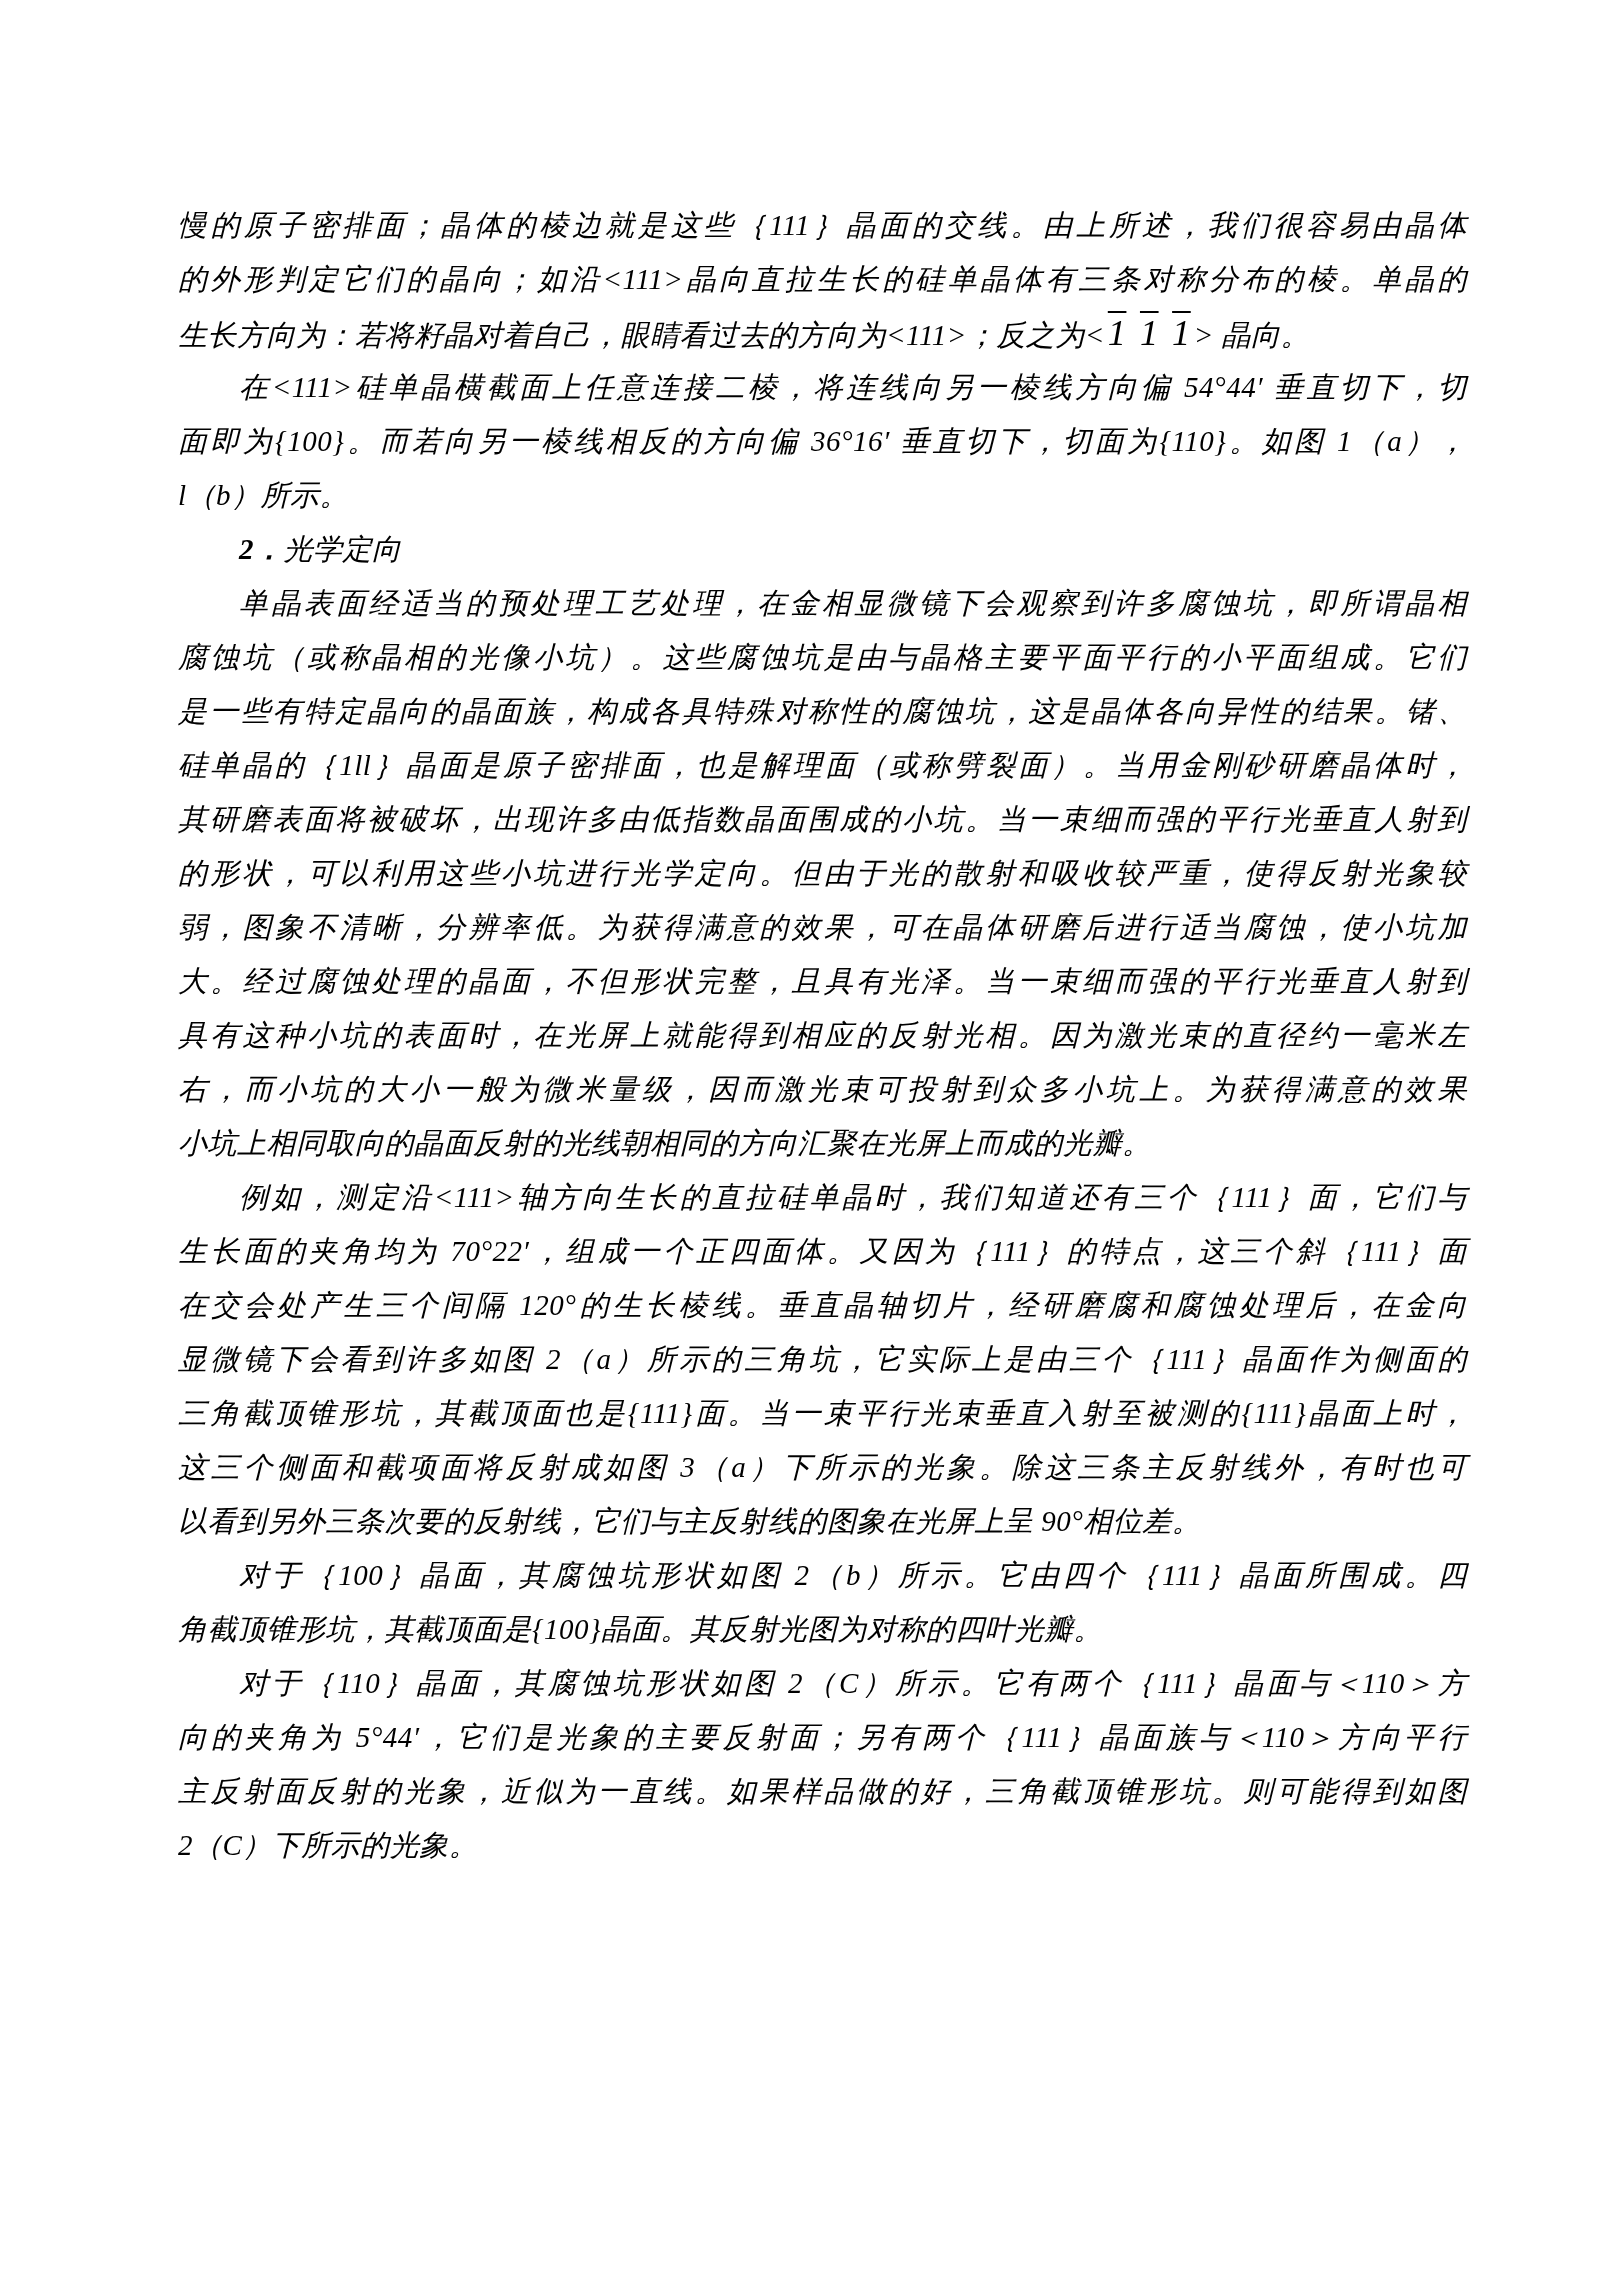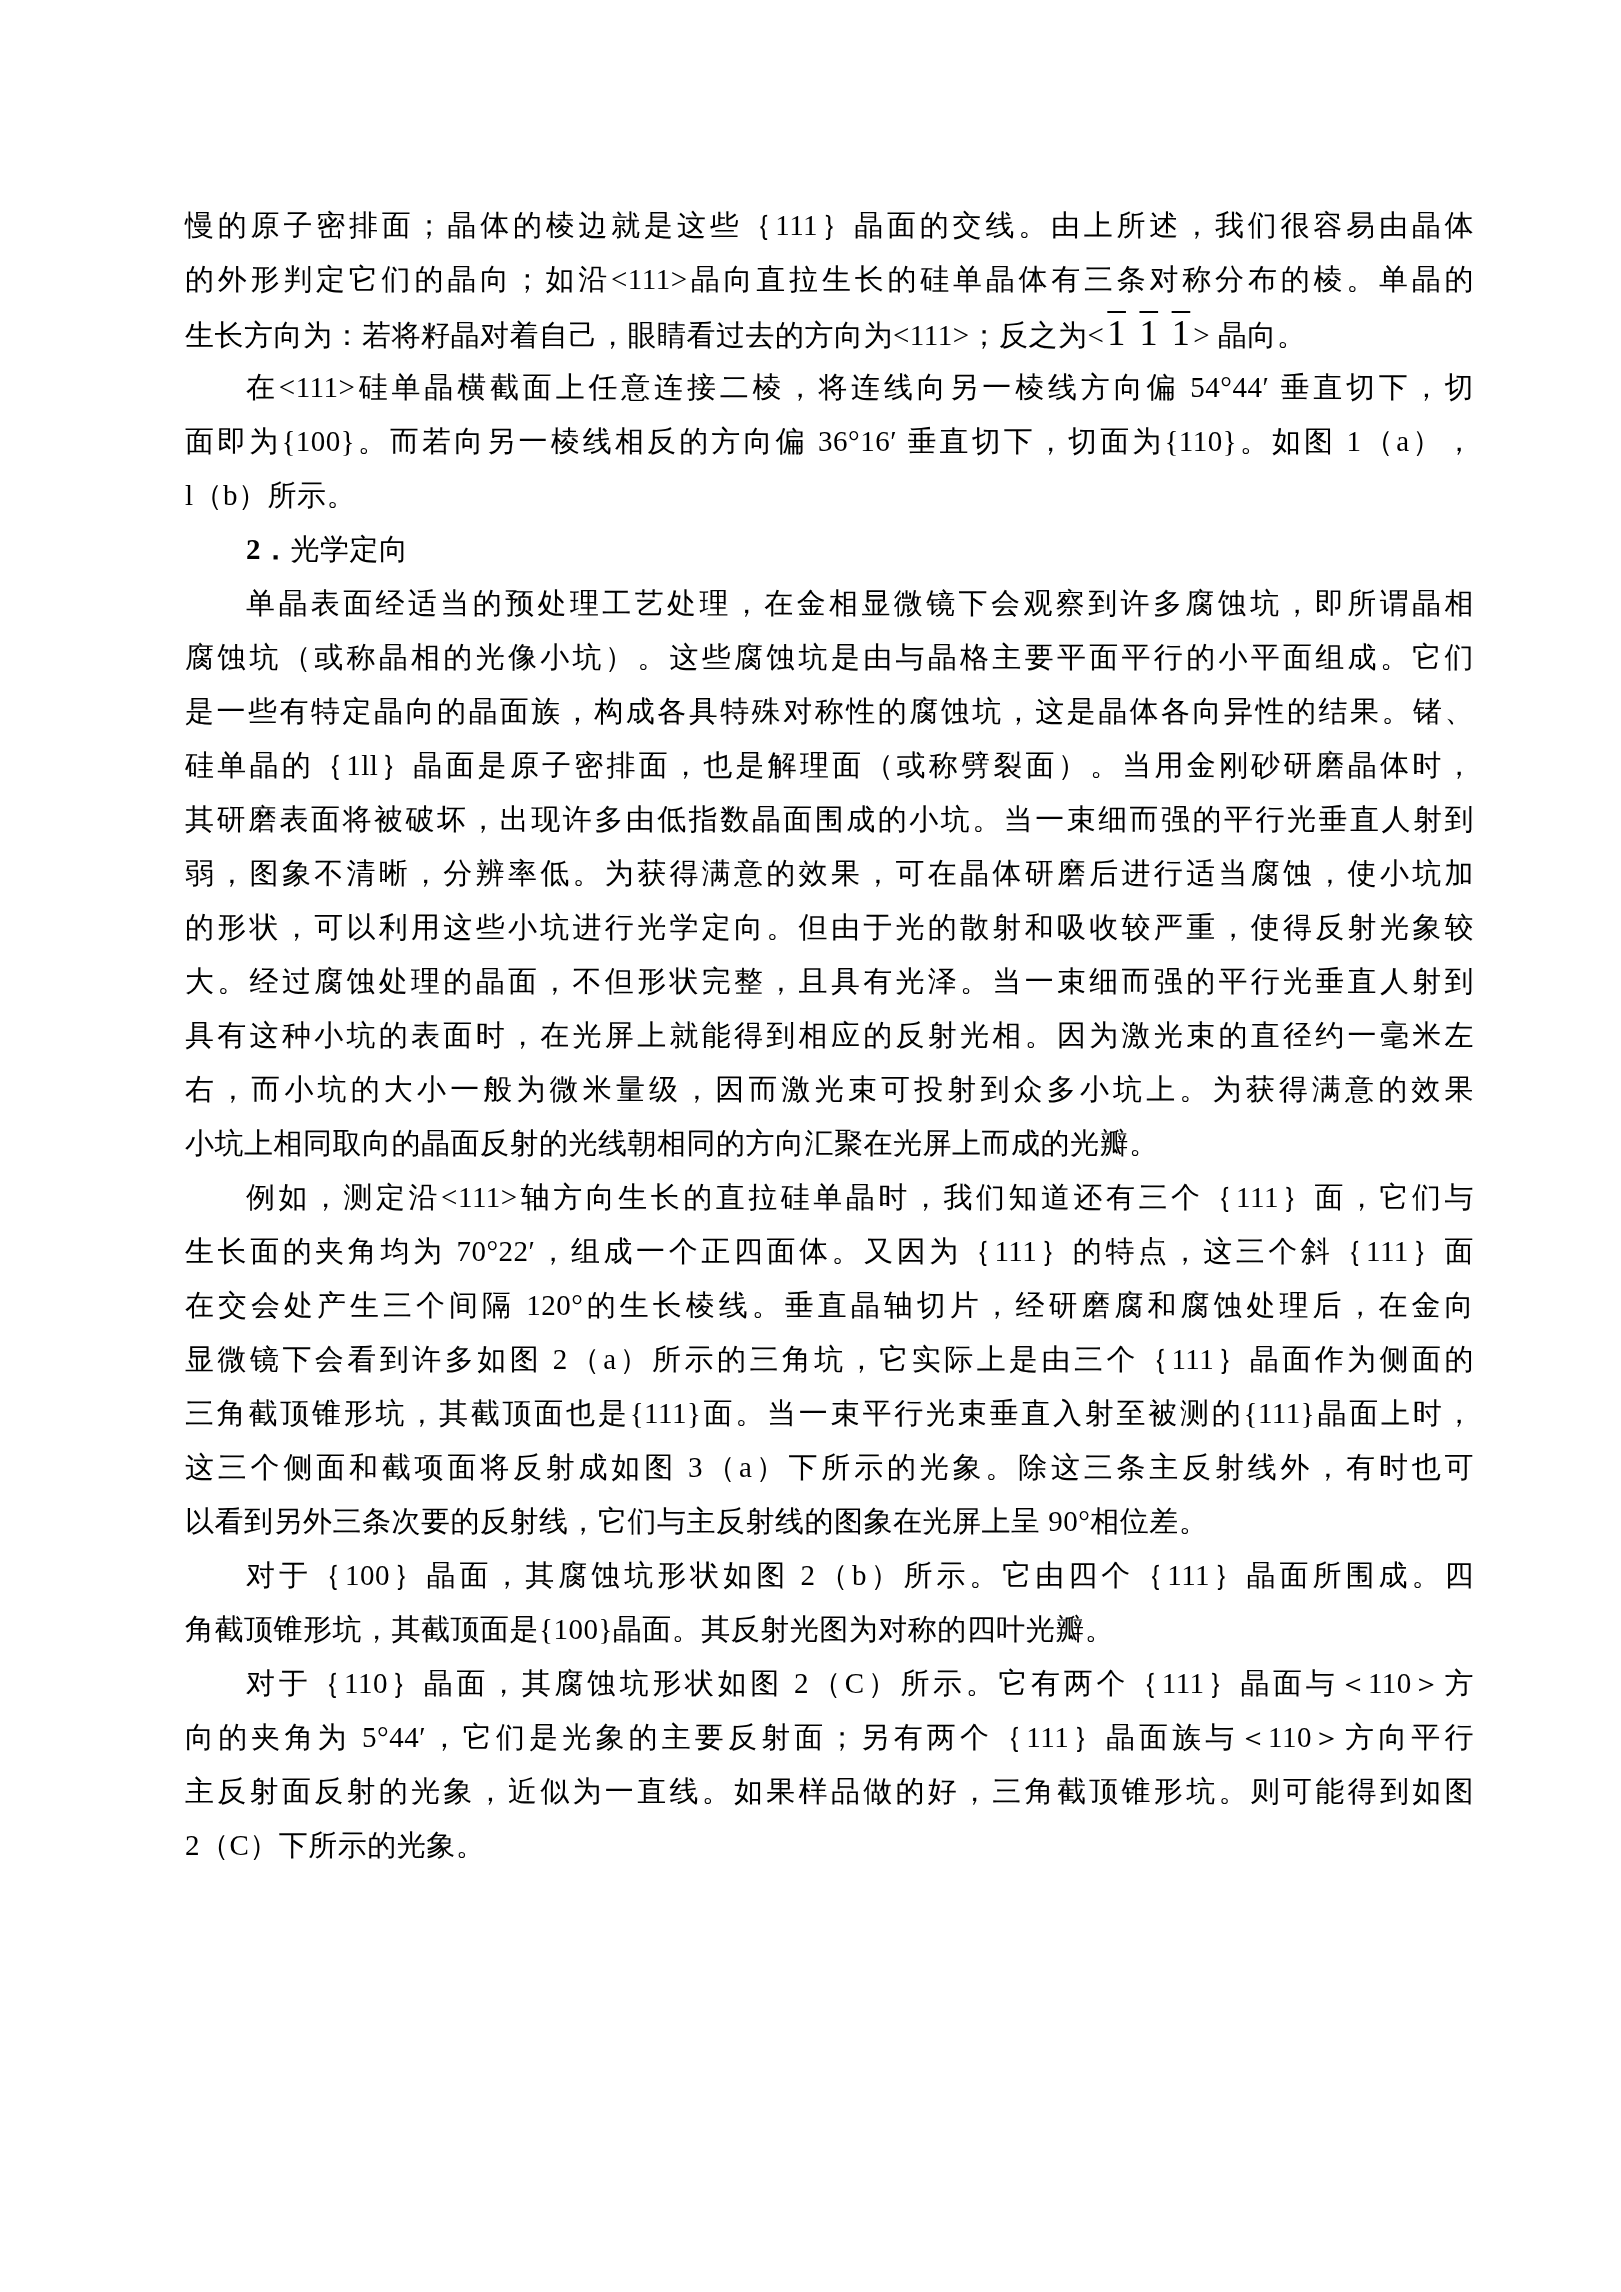--- a/index.html
+++ b/index.html
@@ -11,23 +11,24 @@
     position: relative;
     width: 1621px;
     height: 2293px;
     background: #ffffff;
     font-family: "Liberation Serif", "DejaVu Serif", serif;
     color: #000000;
     overflow: hidden;
   }
   .text-block {
     position: absolute;
-    left: 185px;
+    left: 178px;
     top: 198px;
     width: 1289px;
+    font-style: italic;
   }
   .line {
     font-size: 29px;
     line-height: 54px;
     height: 54px;
     text-align: justify;
     text-align-last: justify;
     letter-spacing: 0.5px;
     word-break: break-all;
     overflow: visible;
@@ -61,22 +62,22 @@
       <div class="line end"><span>生长方向为：若将籽晶对着自己，眼睛看过去的方向为&lt;111&gt;；反之为&lt;</span><span class="over">1</span><span> </span><span class="over">1</span><span> </span><span class="over">1</span><span>&gt; 晶向。</span></div>
       <div class="line indent"><span>在&lt;111&gt;硅单晶横截面上任意连接二棱，将连线向另一棱线方向偏 54°44′ 垂直切下，切</span></div>
       <div class="line"><span>面即为{100}。而若向另一棱线相反的方向偏 36°16′ 垂直切下，切面为{110}。如图 1（a），</span></div>
       <div class="line end"><span>l（b）所示。</span></div>
       <div class="line indent end heading"><span class="bold">2．</span><span>光学定向</span></div>
       <div class="line indent"><span>单晶表面经适当的预处理工艺处理，在金相显微镜下会观察到许多腐蚀坑，即所谓晶相</span></div>
       <div class="line"><span>腐蚀坑（或称晶相的光像小坑）。这些腐蚀坑是由与晶格主要平面平行的小平面组成。它们</span></div>
       <div class="line"><span>是一些有特定晶向的晶面族，构成各具特殊对称性的腐蚀坑，这是晶体各向异性的结果。锗、</span></div>
       <div class="line"><span>硅单晶的｛1ll｝晶面是原子密排面，也是解理面（或称劈裂面）。当用金刚砂研磨晶体时，</span></div>
       <div class="line"><span>其研磨表面将被破坏，出现许多由低指数晶面围成的小坑。当一束细而强的平行光垂直人射到</span></div>
+      <div class="line"><span>的形状，可以利用这些小坑进行光学定向。但由于光的散射和吸收较严重，使得反射光象较</span></div>
       <div class="line"><span>弱，图象不清晰，分辨率低。为获得满意的效果，可在晶体研磨后进行适当腐蚀，使小坑加</span></div>
-      <div class="line"><span>的形状，可以利用这些小坑进行光学定向。但由于光的散射和吸收较严重，使得反射光象较</span></div>
       <div class="line"><span>大。经过腐蚀处理的晶面，不但形状完整，且具有光泽。当一束细而强的平行光垂直人射到</span></div>
       <div class="line"><span>具有这种小坑的表面时，在光屏上就能得到相应的反射光相。因为激光束的直径约一毫米左</span></div>
       <div class="line"><span>右，而小坑的大小一般为微米量级，因而激光束可投射到众多小坑上。为获得满意的效果</span></div>
       <div class="line end"><span>小坑上相同取向的晶面反射的光线朝相同的方向汇聚在光屏上而成的光瓣。</span></div>
       <div class="line indent"><span>例如，测定沿&lt;111&gt;轴方向生长的直拉硅单晶时，我们知道还有三个｛111｝面，它们与</span></div>
       <div class="line"><span>生长面的夹角均为 70°22′，组成一个正四面体。又因为｛111｝的特点，这三个斜｛111｝面</span></div>
       <div class="line"><span>在交会处产生三个间隔 120°的生长棱线。垂直晶轴切片，经研磨腐和腐蚀处理后，在金向</span></div>
       <div class="line"><span>显微镜下会看到许多如图 2（a）所示的三角坑，它实际上是由三个｛111｝晶面作为侧面的</span></div>
       <div class="line"><span>三角截顶锥形坑，其截顶面也是{111}面。当一束平行光束垂直入射至被测的{111}晶面上时，</span></div>
       <div class="line"><span>这三个侧面和截项面将反射成如图 3（a）下所示的光象。除这三条主反射线外，有时也可</span></div>

